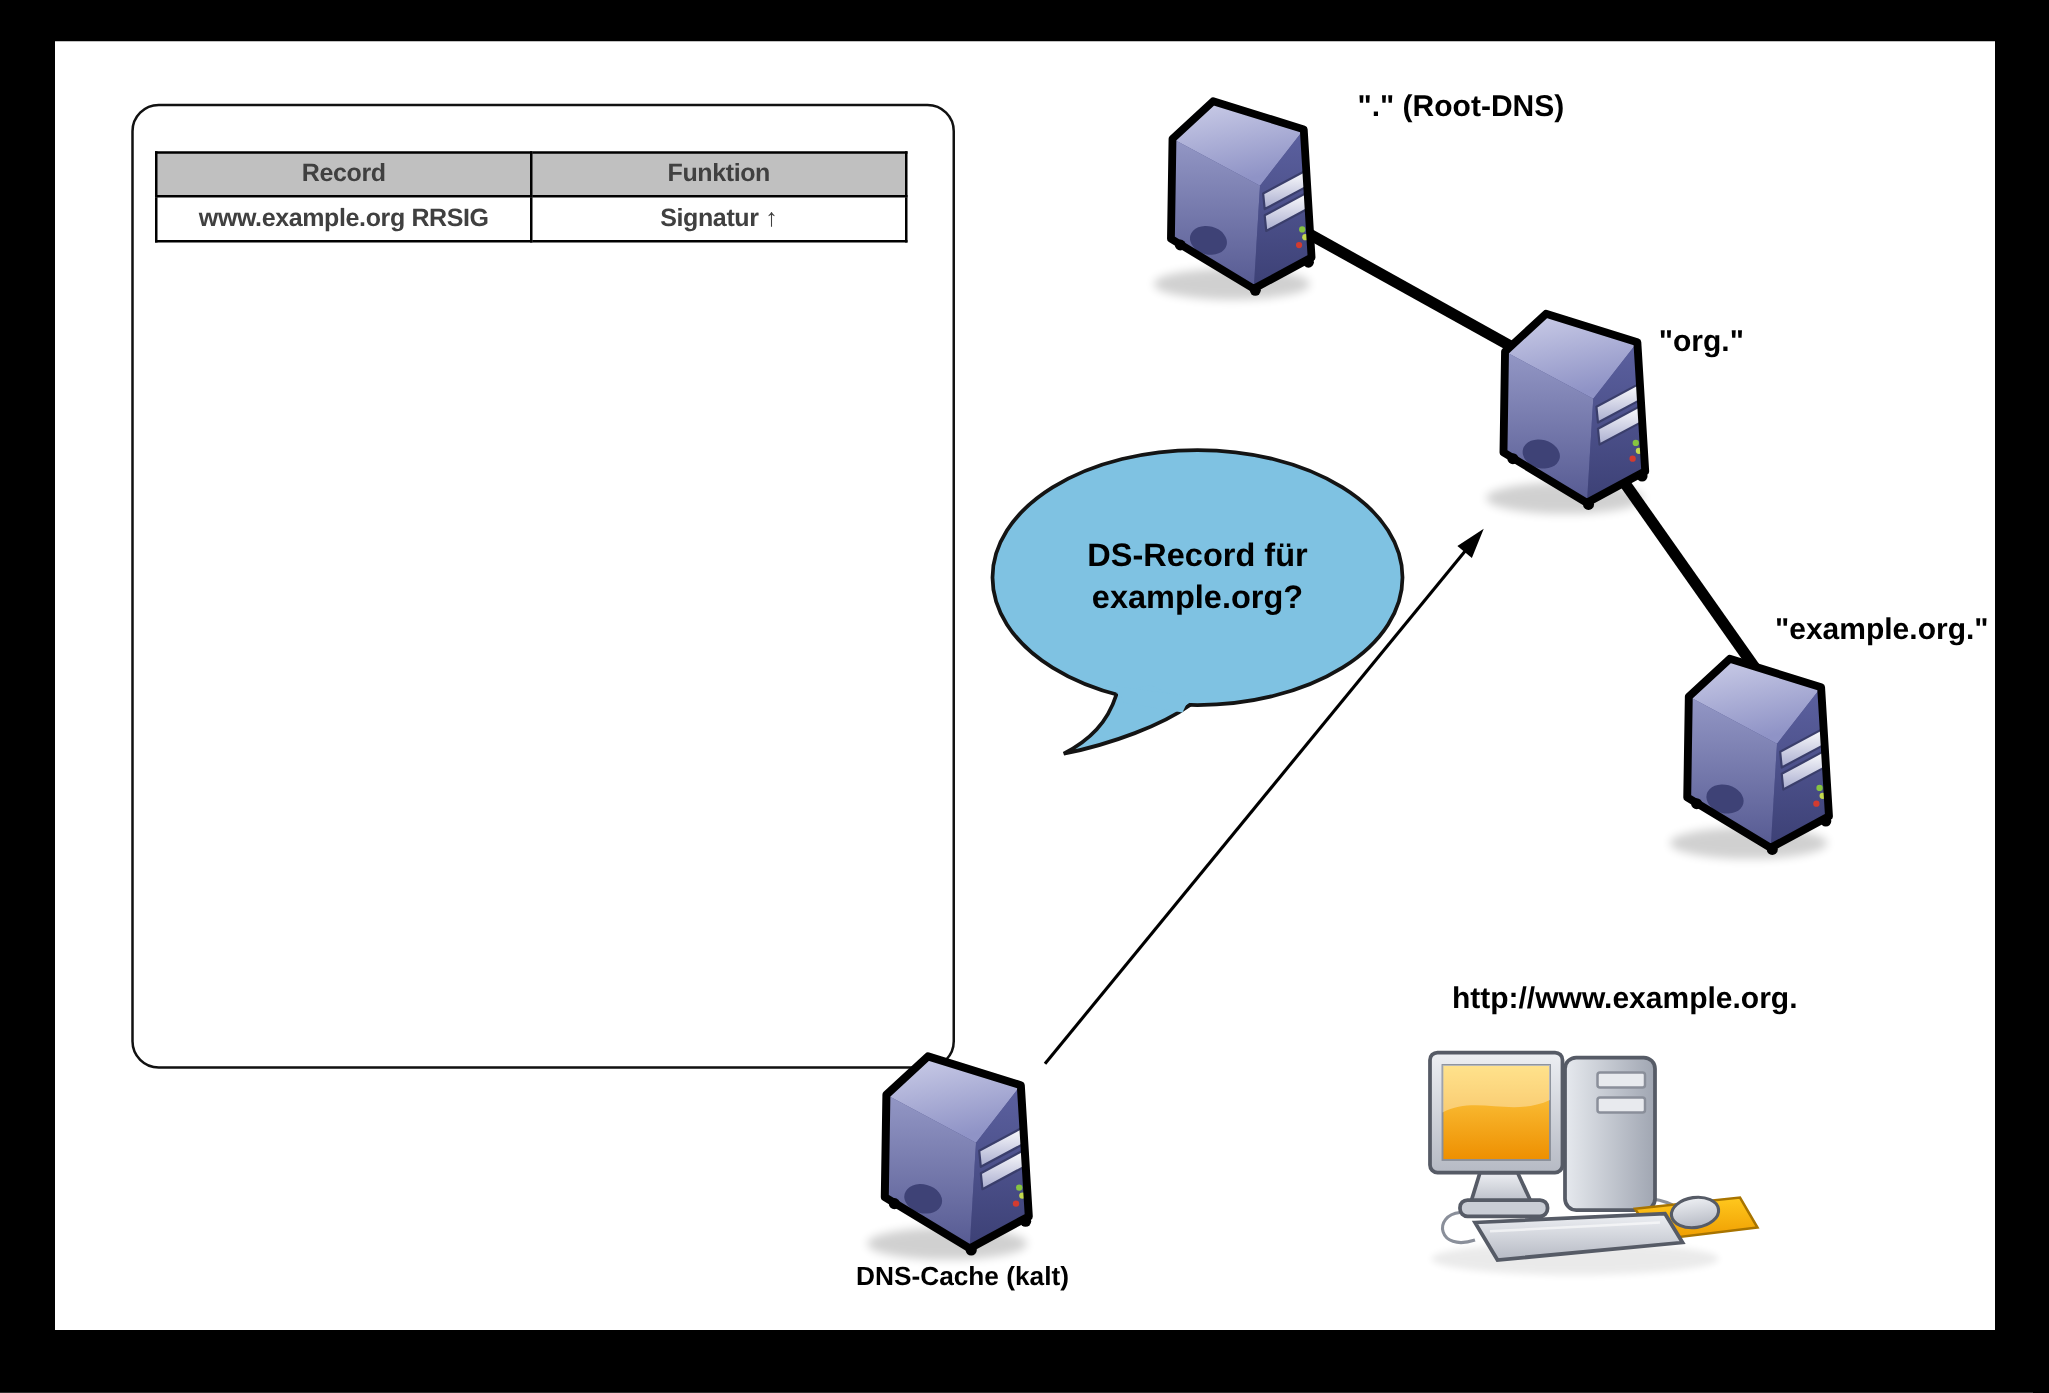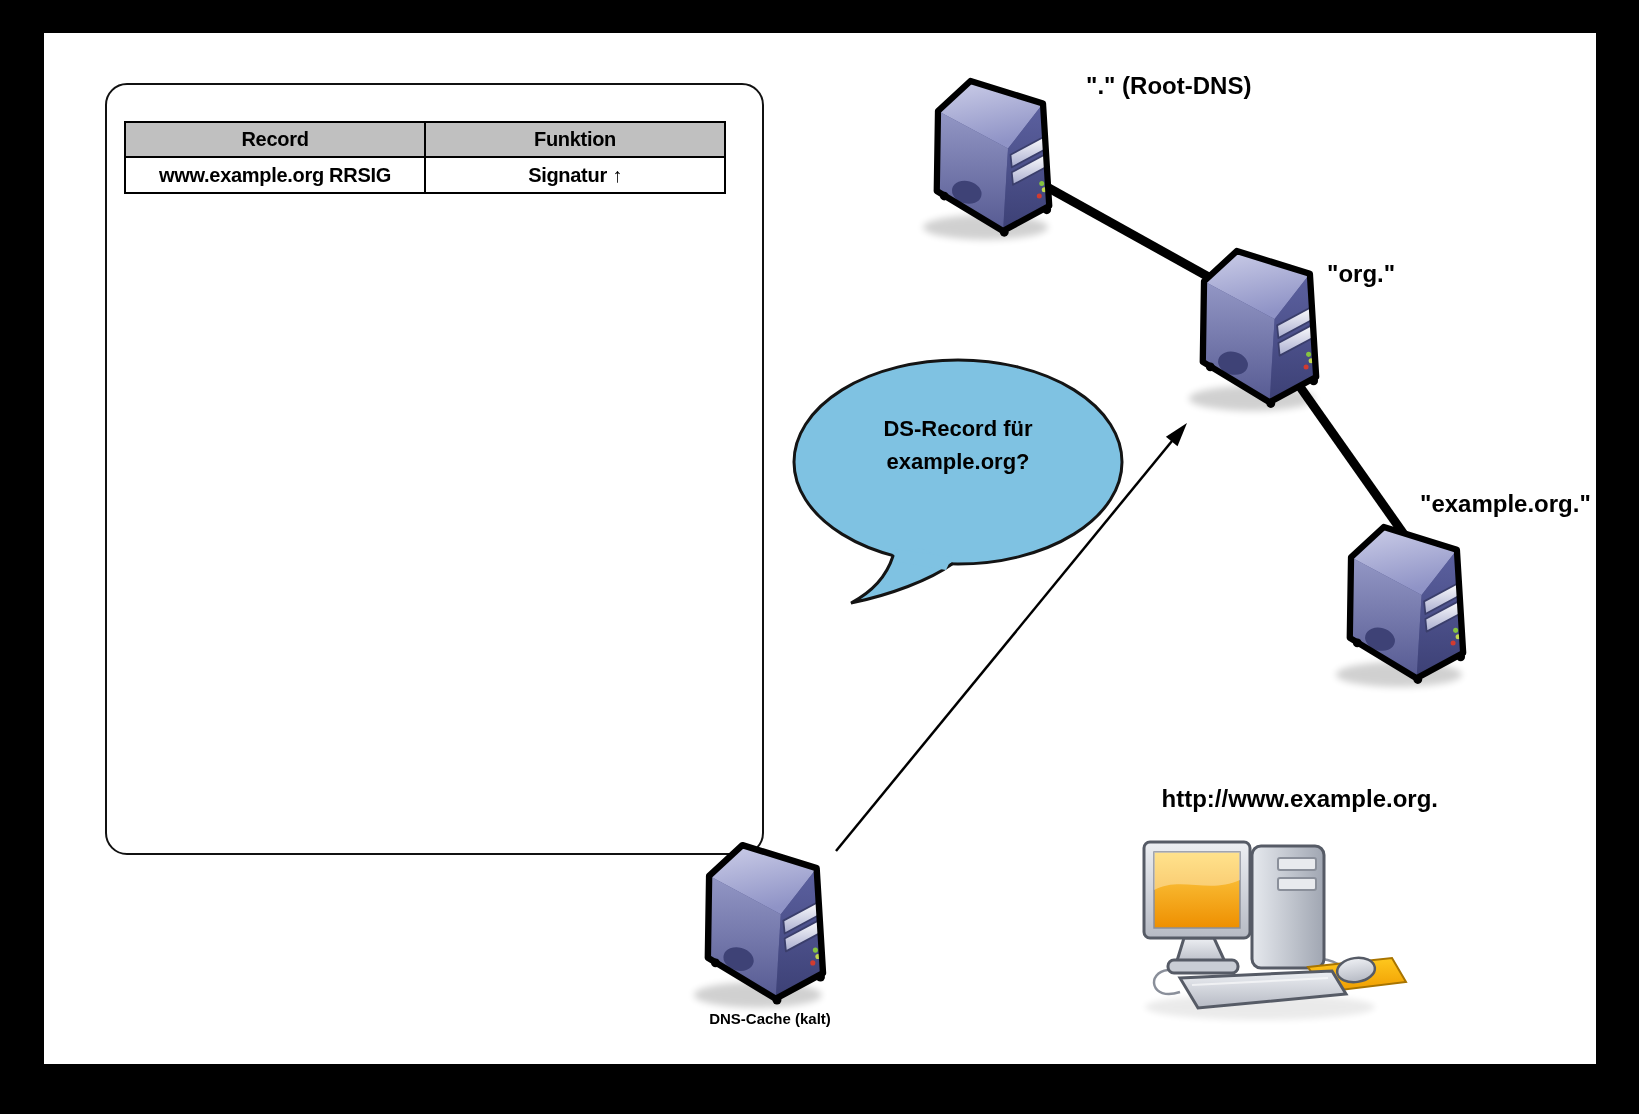--- a/index.html
+++ b/index.html
@@ -4,32 +4,32 @@
 <style>
   html,body{margin:0;padding:0;background:#000;}
   .frame{position:relative;width:1639px;height:1114px;background:#000;overflow:hidden;
          font-family:"Liberation Sans",sans-serif;}
   .canvas{position:absolute;left:44px;top:33px;width:1552px;height:1031px;background:#fff;}
   .records-panel{position:absolute;left:61px;top:50px;width:655px;height:768px;
                  border:2.5px solid #111;border-radius:22px;background:#fff;}
   table.records{position:absolute;left:80px;top:88px;width:600px;border-collapse:collapse;
                 table-layout:fixed;}
   table.records th,table.records td{border:2px solid #000;height:34px;text-align:center;
-                vertical-align:middle;font-size:20px;font-weight:bold;color:#000000;
+                vertical-align:middle;font-size:20px;font-weight:bold;color:#404040;
                 letter-spacing:-0.3px;padding:0;}
   table.records th{background:#c0c0c0;height:33px;}
   svg.diagram{position:absolute;left:0;top:0;}
   .lbl{position:absolute;font-weight:bold;color:#000;white-space:nowrap;}
   .lbl-root{left:1086px;top:72px;font-size:24px;}
   .lbl-org{left:1327px;top:260px;font-size:24px;}
   .lbl-example{left:1420px;top:490px;font-size:24px;}
-  .lbl-cache{left:645px;top:1010px;width:250px;text-align:center;font-size:15px;}
+  .lbl-cache{left:645px;top:1010px;width:250px;text-align:center;font-size:21px;}
   .lbl-url{left:1138px;top:785px;width:300px;text-align:right;font-size:24px;}
-  .bubble-text{position:absolute;left:818px;top:412px;width:280px;text-align:center;
-               font-size:22px;font-weight:bold;color:#000;line-height:33px;}
+  .bubble-text{position:absolute;left:818px;top:428px;width:280px;text-align:center;
+               font-size:26px;font-weight:bold;color:#000;line-height:33px;}
 </style>
 </head>
 <body>
 
 <div class="frame">
   <div class="canvas">
 
     <div class="records-panel"></div>
 
     <table class="records">

